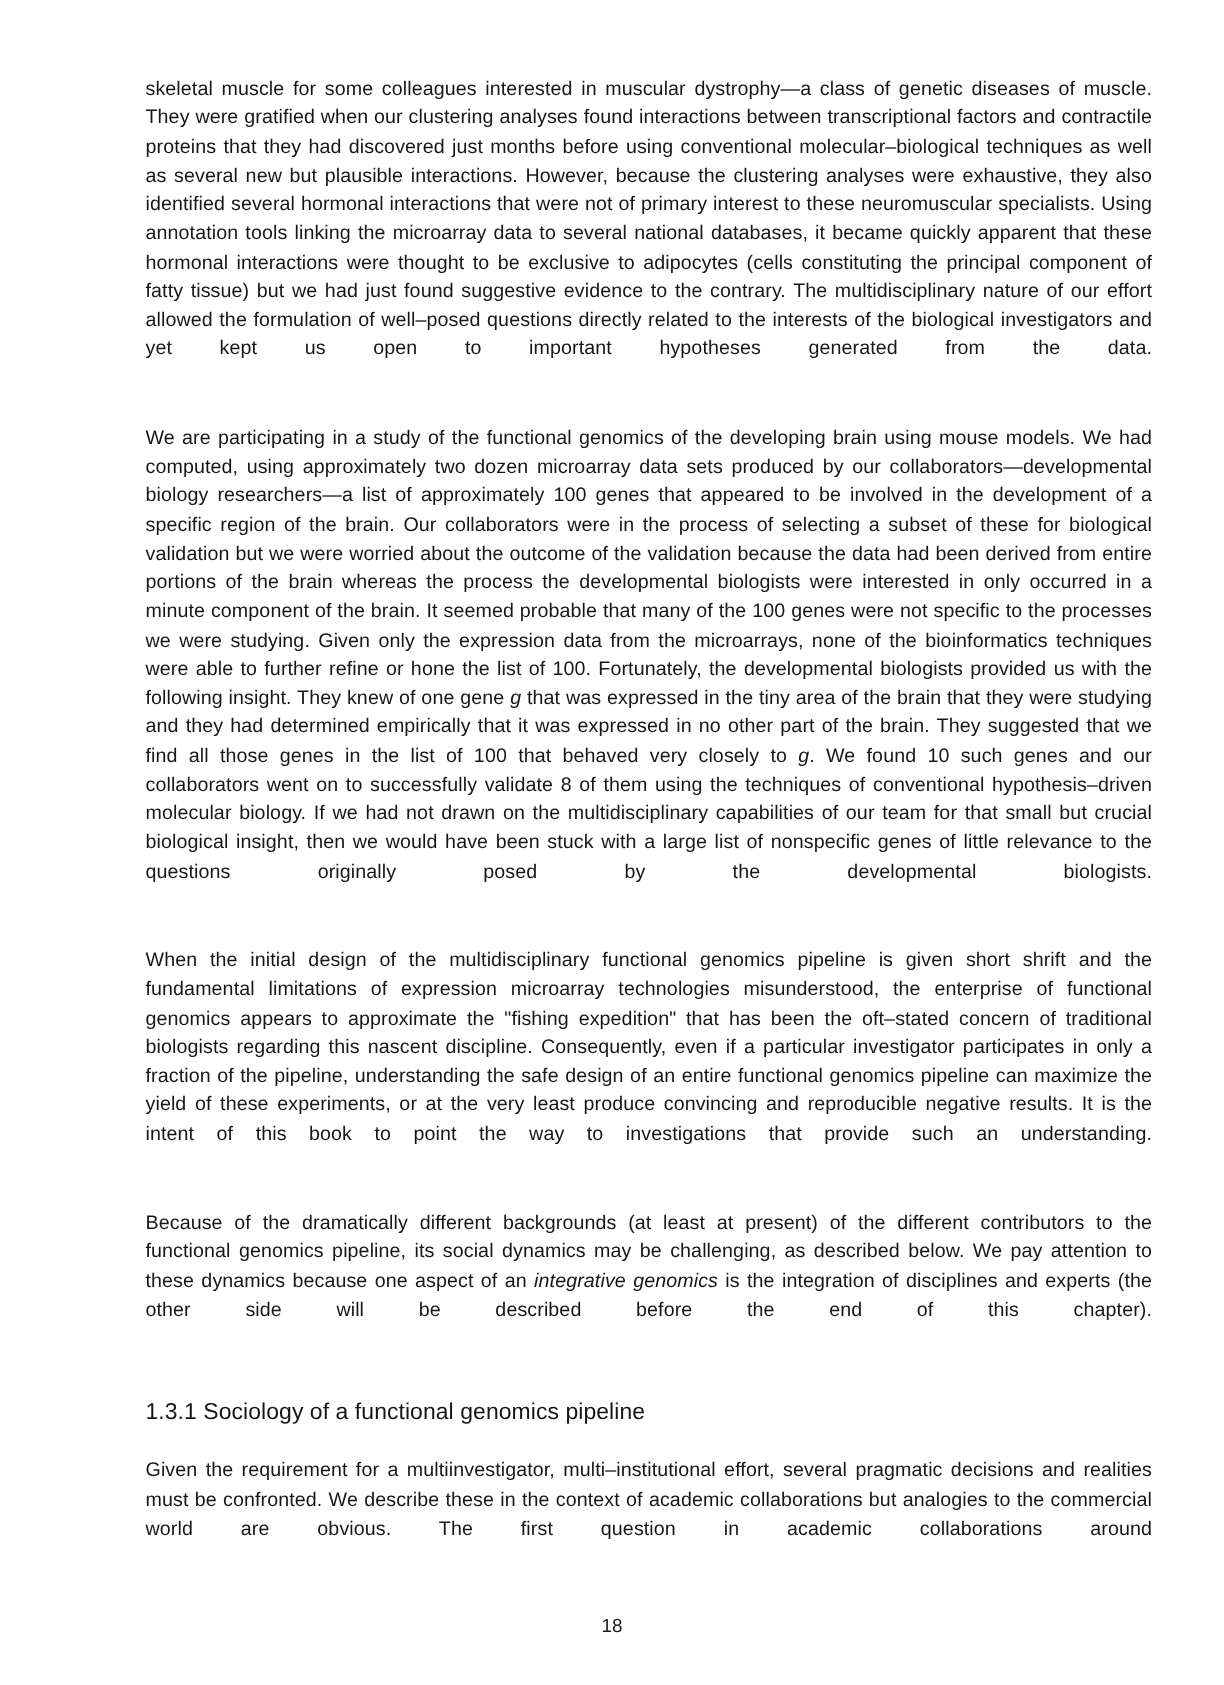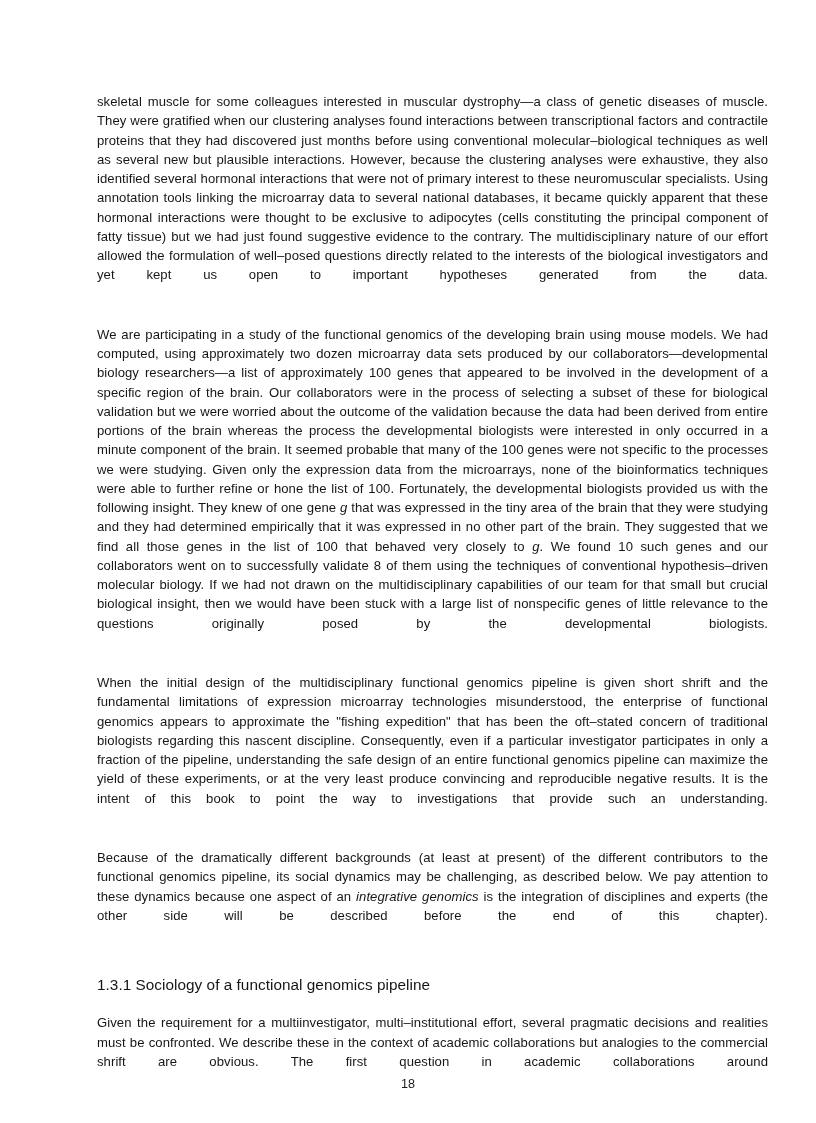--- a/index.html
+++ b/index.html
@@ -20,21 +20,20 @@
     top: 0; left: 0;
     width: 816px;
     height: 1123px;
     background: #ffffff;
   }
   .content {
     position: absolute;
     left: 97px;
     top: 49px;
     width: 671px;
-    margin-top: 43px;
   }
   p.body-par {
     margin: 0 0 21px 0;
     font-size: 13.1px;
     line-height: 19.25px;
     text-align: justify;
     text-justify: inter-word;
     letter-spacing: 0.005em;
     word-spacing: 0.01em;
     -webkit-font-smoothing: antialiased;
@@ -81,19 +80,19 @@
     <p class="body-par">skeletal muscle for some colleagues interested in muscular dystrophy—a class of genetic diseases of muscle. They were gratified when our clustering analyses found interactions between transcriptional factors and contractile proteins that they had discovered just months before using conventional molecular–biological techniques as well as several new but plausible interactions. However, because the clustering analyses were exhaustive, they also identified several hormonal interactions that were not of primary interest to these neuromuscular specialists. Using annotation tools linking the microarray data to several national databases, it became quickly apparent that these hormonal interactions were thought to be exclusive to adipocytes (cells constituting the principal component of fatty tissue) but we had just found suggestive evidence to the contrary. The multidisciplinary nature of our effort allowed the formulation of well–posed questions directly related to the interests of the biological investigators and yet kept us open to important hypotheses generated from the data.</p>
 
     <p class="body-par">We are participating in a study of the functional genomics of the developing brain using mouse models. We had computed, using approximately two dozen microarray data sets produced by our collaborators—developmental biology researchers—a list of approximately 100 genes that appeared to be involved in the development of a specific region of the brain. Our collaborators were in the process of selecting a subset of these for biological validation but we were worried about the outcome of the validation because the data had been derived from entire portions of the brain whereas the process the developmental biologists were interested in only occurred in a minute component of the brain. It seemed probable that many of the 100 genes were not specific to the processes we were studying. Given only the expression data from the microarrays, none of the bioinformatics techniques were able to further refine or hone the list of 100. Fortunately, the developmental biologists provided us with the following insight. They knew of one gene <em class="ital">g</em> that was expressed in the tiny area of the brain that they were studying and they had determined empirically that it was expressed in no other part of the brain. They suggested that we find all those genes in the list of 100 that behaved very closely to <em class="ital">g</em>. We found 10 such genes and our collaborators went on to successfully validate 8 of them using the techniques of conventional hypothesis–driven molecular biology. If we had not drawn on the multidisciplinary capabilities of our team for that small but crucial biological insight, then we would have been stuck with a large list of nonspecific genes of little relevance to the questions originally posed by the developmental biologists.</p>
 
     <p class="body-par">When the initial design of the multidisciplinary functional genomics pipeline is given short shrift and the fundamental limitations of expression microarray technologies misunderstood, the enterprise of functional genomics appears to approximate the "fishing expedition" that has been the oft–stated concern of traditional biologists regarding this nascent discipline. Consequently, even if a particular investigator participates in only a fraction of the pipeline, understanding the safe design of an entire functional genomics pipeline can maximize the yield of these experiments, or at the very least produce convincing and reproducible negative results. It is the intent of this book to point the way to investigations that provide such an understanding.</p>
 
     <p class="body-par par-gap-sm">Because of the dramatically different backgrounds (at least at present) of the different contributors to the functional genomics pipeline, its social dynamics may be challenging, as described below. We pay attention to these dynamics because one aspect of an <em class="ital">integrative genomics</em> is the integration of disciplines and experts (the other side will be described before the end of this chapter).</p>
 
     <h2 class="section-heading">1.3.1 Sociology of a functional genomics pipeline</h2>
 
-    <p class="body-par">Given the requirement for a multiinvestigator, multi–institutional effort, several pragmatic decisions and realities must be confronted. We describe these in the context of academic collaborations but analogies to the commercial shrift are obvious. The first question in academic collaborations around</p>
+    <p class="body-par">Given the requirement for a multiinvestigator, multi–institutional effort, several pragmatic decisions and realities must be confronted. We describe these in the context of academic collaborations but analogies to the commercial world are obvious. The first question in academic collaborations around</p>
 
   </div>
 
   <div class="folio">18</div>
 
 </div>
 
 </body></html>

